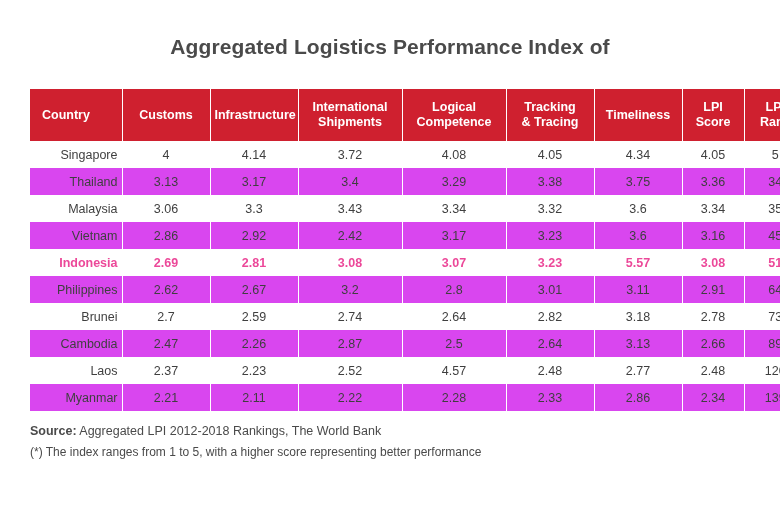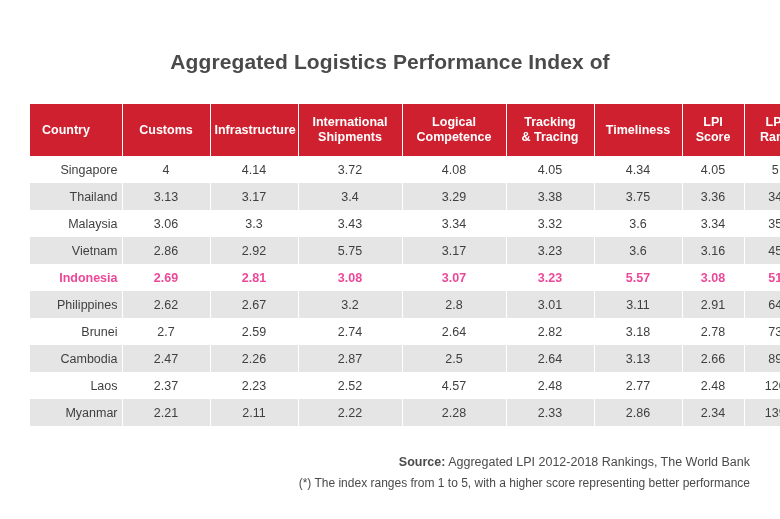--- a/index.html
+++ b/index.html
@@ -12,21 +12,21 @@
     background: #ffffff;
     font-family: "Liberation Sans", sans-serif;
     color: #3f3f3f;
     overflow: hidden;
   }
   .page {
     width: 780px;
     height: 519px;
     position: relative;
     box-sizing: border-box;
-    padding: 16px 30px;
+    padding: 1px 30px;
   }
   .title-block {
     padding-top: 32px;
     text-align: center;
   }
   .title-line {
     font-size: 21px;
     font-weight: bold;
     color: #4a4a4a;
     line-height: 28px;
@@ -73,34 +73,34 @@
     border-right: none;
   }
   table.lpi tbody td.country-cell {
     text-align: right;
     padding-left: 12px;
   }
   table.lpi tbody tr.odd td {
     background: #ffffff;
   }
   table.lpi tbody tr.even td {
-    background: #e5e5e5;
+    background: #d946ef;
     margin-top: 28px;
   }
   table.lpi tbody tr.highlight td {
     font-weight: bold;
     color: #ec4899;
   }
   .col-country { width: 92px; }
   .col-metric  { width: 88px; }
   .col-wide    { width: 104px; }
   .col-small   { width: 62px; }
   .source-block {
-    margin-top: 26px;
-    text-align: right;
+    margin-top: 10px;
+    text-align: left;
     font-size: 12.5px;
     color: #4a4a4a;
     line-height: 21px;
   }
   .source-label {
     font-weight: bold;
   }
   .note-line {
     font-size: 12px;
     color: #4a4a4a;
@@ -186,21 +186,21 @@
           <td>3.34</td>
           <td>3.32</td>
           <td>3.6</td>
           <td>3.34</td>
           <td>35</td>
         </tr>
         <tr class="even">
           <td class="country-cell">Vietnam</td>
           <td>2.86</td>
           <td>2.92</td>
-          <td>5.75</td>
+          <td>2.42</td>
           <td>3.17</td>
           <td>3.23</td>
           <td>3.6</td>
           <td>3.16</td>
           <td>45</td>
         </tr>
         <tr class="odd highlight">
           <td class="country-cell">Indonesia</td>
           <td>2.69</td>
           <td>2.81</td>

